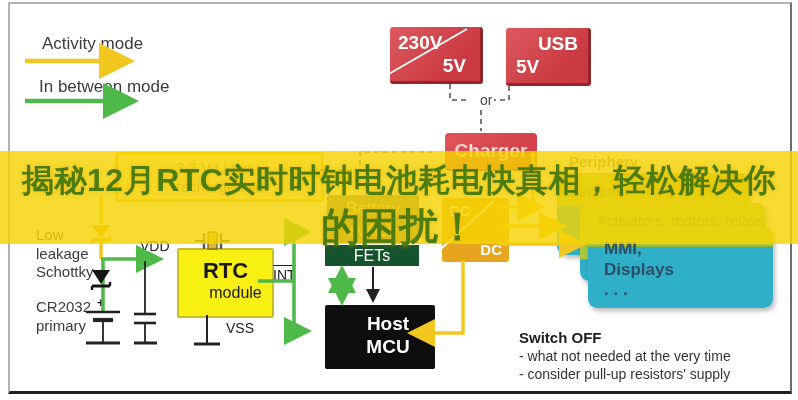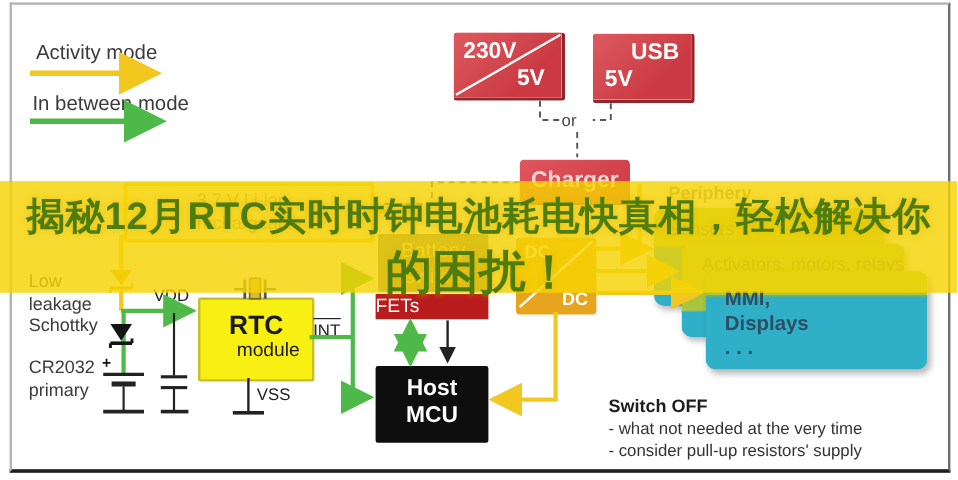--- a/index.html
+++ b/index.html
@@ -13,42 +13,42 @@
   .redbox{position:absolute;background:linear-gradient(135deg,#dd5a60 0%,#cb3a42 70%);
           border-right:3px solid #93262c;border-bottom:3px solid #93262c;border-radius:3px;
           color:#fff;font-weight:bold;font-size:19px;}
   .charger{position:absolute;background:linear-gradient(135deg,#e0555c,#cf3b44);
            border-radius:4px;border-bottom:2px solid #a02b32;color:#ffd6d0;font-weight:600;
            font-size:19px;display:flex;align-items:center;justify-content:center;}
   .liion{position:absolute;border:3px solid #f0cf1f;background:#fcf5c6;border-radius:2px;
          color:#95927f;font-size:15px;}
   .olive{position:absolute;background:#737373;border-radius:2px;color:#ece789;
          font-size:17px;text-align:center;line-height:22px;}
-  .fets{position:absolute;background:#b91c1c;color:#fff;font-size:16px;text-align:left;}
+  .fets{position:absolute;background:#14532d;color:#fff;font-size:16px;text-align:center;}
   .dcdc{position:absolute;background:#e7a41f;border-radius:3px;color:#fff;font-weight:bold;font-size:15px;}
   .rtc{position:absolute;background:#f8ef13;border:2px solid #c9bd2a;border-radius:2px;
        text-align:center;color:#1a1a1a;}
   .mcu{position:absolute;background:#0e0e0e;border-radius:2px;color:#fff;text-align:center;
        font-size:19px;font-weight:600;line-height:23px;}
   .card{position:absolute;border-radius:9px;box-shadow:2px 3px 5px rgba(0,0,0,.28);overflow:hidden;}
   .card .top{background:#a9c53e;width:100%;}
   .card .body{background:#2fb0c8;width:100%;border-top:1px solid #8fb32f;}
   .cardlabel{position:absolute;color:#76854e;font-size:15px;}
   .mmitext{position:absolute;color:#2e4e63;font-size:17px;font-weight:600;}
   .pin{position:absolute;color:#222;font-size:14px;}
   .ovl{display:inline-block;border-top:1.6px solid #222;padding-top:1px;}
   .note{position:absolute;color:#333;font-size:14px;line-height:18px;}
   .note b{color:#1d1d1d;font-size:15px;}
   
   .band{position:absolute;left:0;top:151px;width:798px;height:93px;
         background:rgba(245,211,2,0.82);z-index:9;}
   .title{position:absolute;left:0;width:798px;text-align:center;color:#4d7c0f;
          font-weight:800;z-index:10;text-shadow:0 0 5px rgba(226,180,0,.65);}
   svg{position:absolute;left:0;top:0;z-index:6;pointer-events:none;}
-  .z2{z-index:2;} .z3{z-index:3;}
+  .z2{z-index:2;margin-left:12px;} .z3{z-index:3;}
 </style>
 </head>
 <body>
 
 <div class="stage">
   <div class="slide"></div>
 
   <div class="abs lbl z2" style="left:30px;top:34px;font-size:17px;">Activity mode</div>
   <div class="abs lbl z2" style="left:27px;top:77px;font-size:17px;">In between mode</div>
 
@@ -85,21 +85,21 @@
   <div class="rtc z2" style="left:165px;top:248px;width:93px;height:66px;">
     <div style="margin-top:8px;font-size:22px;font-weight:800;">RTC</div>
     <div style="font-size:16px;padding-left:20px;">module</div>
   </div>
   <div class="pin z2" style="left:128px;top:238px;">VDD</div>
   <div class="pin z2" style="left:261px;top:265px;">
     <span class="ovl">INT</span>
   </div>
   <div class="pin z2" style="left:214px;top:320px;">VSS</div>
 
-  <div class="mcu z2" style="left:313px;top:305px;width:94px;height:64px;">
+  <div class="mcu z2" style="left:313px;top:305px;width:94px;height:64px;padding-left:16px;">
     <div style="margin-top:7px;">Host</div>
     <div>MCU</div>
   </div>
 
   <div class="abs lbl z2" style="left:24px;top:226px;font-size:15px;">Low</div>
   <div class="abs lbl z2" style="left:24px;top:245px;font-size:15px;">leakage</div>
   <div class="abs lbl z2" style="left:24px;top:263px;font-size:15px;">Schottky</div>
   <div class="abs lbl z2" style="left:24px;top:298px;font-size:15px;">CR2032</div>
   <div class="abs lbl z2" style="left:85px;top:295px;font-size:13px;font-weight:bold;color:#111;">+</div>
   <div class="abs lbl z2" style="left:24px;top:317px;font-size:15px;">primary</div>

